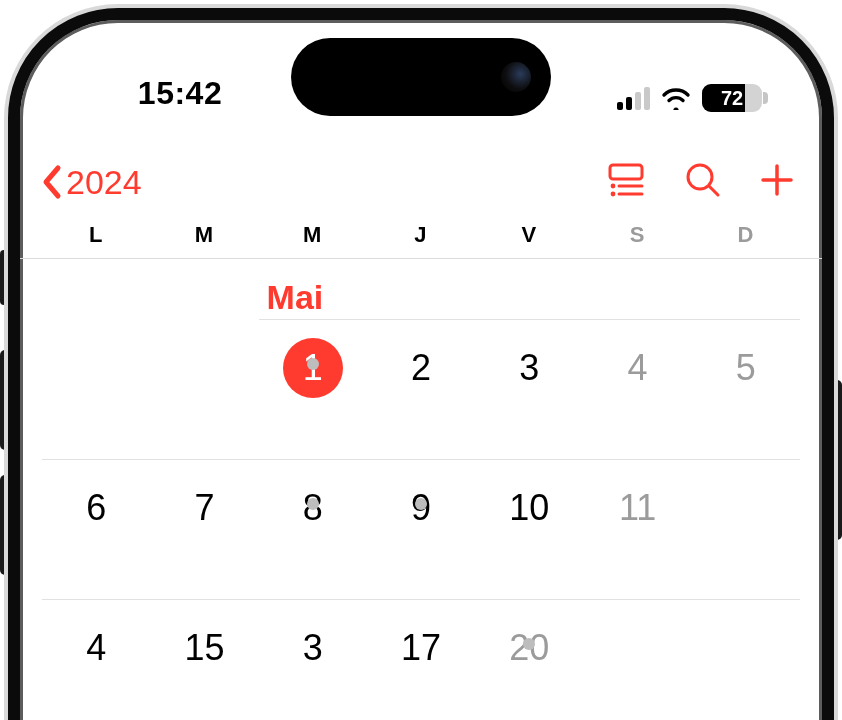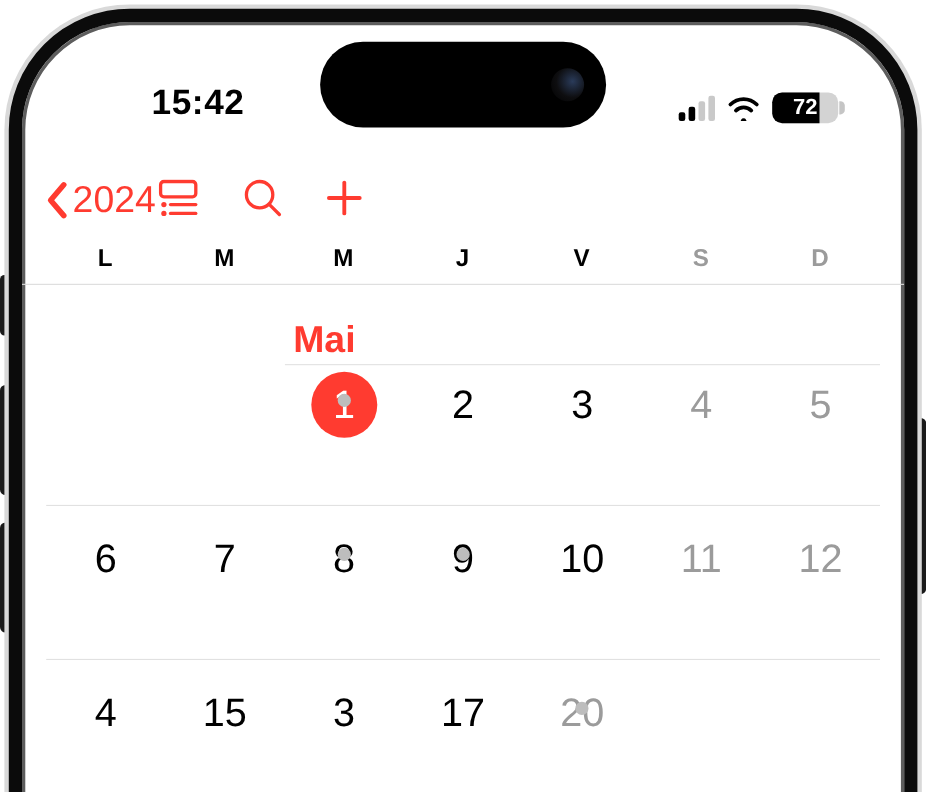--- a/index.html
+++ b/index.html
@@ -112,21 +112,21 @@
   }
 
   
   .nav {
     position: absolute;
     top: 130px;
     left: 0; right: 0;
     height: 64px;
     display: flex;
     align-items: center;
-    justify-content: flex-start;
+    justify-content: space-between;
     padding: 0 28px 0 20px;
     color: #ff3b30;
   }
   .nav-back {
     display: flex;
     align-items: center;
     gap: 2px;
     font-size: 34px;
     font-weight: 400;
     cursor: pointer;
@@ -168,21 +168,20 @@
     font-size: 34px;
     font-weight: 700;
     color: #ff3b30;
     padding-left: 6px;
     padding-top: 6px;
   }
   .month-label .underline {
     grid-column: 3 / 8;
     border-bottom: 1px solid #e1e1e1;
     height: 50px;
-    margin-top: 12px;
   }
 
   
   .grid {
     position: absolute;
     top: 300px;
     left: 0; right: 0;
     padding: 0 22px;
   }
   .week {
@@ -324,21 +323,20 @@
         <div class="day weekend"><span class="num">4</span></div>
         <div class="day weekend"><span class="num">5</span></div>
       </div>
       <div class="week">
         <div class="day"><span class="num">6</span></div>
         <div class="day"><span class="num">7</span></div>
         <div class="day"><span class="num">8</span><span class="dot"></span></div>
         <div class="day"><span class="num">9</span><span class="dot"></span></div>
         <div class="day"><span class="num">10</span></div>
         <div class="day weekend"><span class="num">11</span></div>
-        <div class="day weekend"><span class="num">12</span></div>
       </div>
       <div class="week">
         <div class="day"><span class="num">4</span></div>
         <div class="day"><span class="num">15</span></div>
         <div class="day"><span class="num">3</span></div>
         <div class="day"><span class="num">17</span></div>
         <div class="day weekend"><span class="num">20</span><span class="dot"></span></div>
       </div>
     </div>
 

